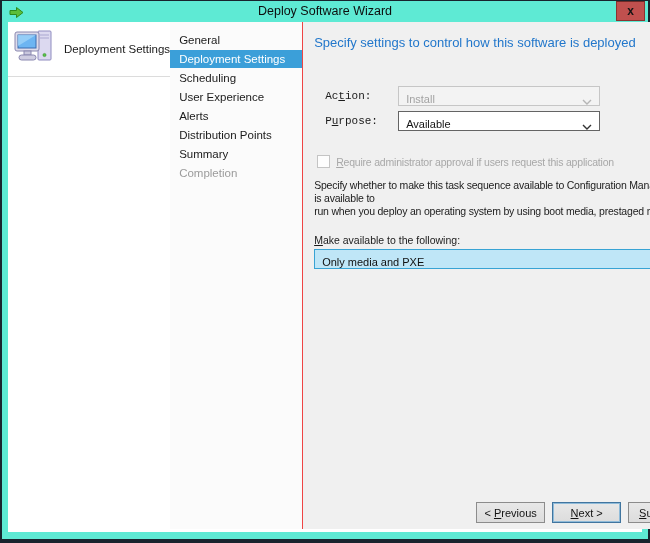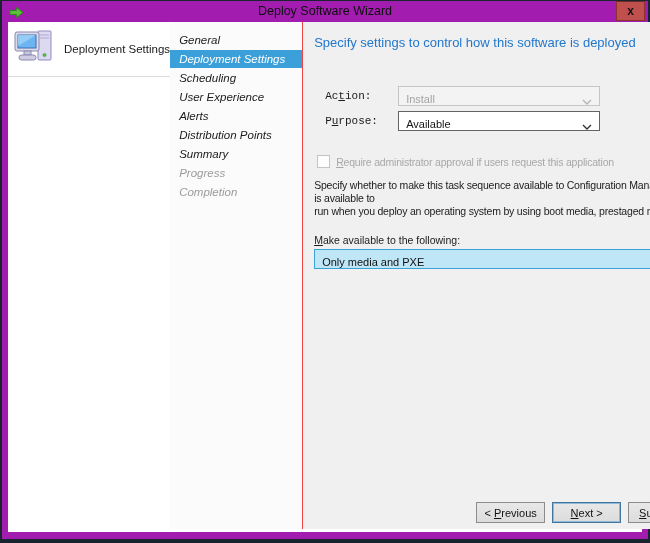--- a/index.html
+++ b/index.html
@@ -13,21 +13,21 @@
   .screen {
     position: relative;
     width: 650px; height: 543px;
     background: #18242e;
     overflow: hidden;
   }
   .frame {
     position: absolute;
     left: 2px; top: 1px;
     width: 646px; height: 538px;
-    background: #a21caf;
+    background: #5eead4;
   }
   
   .titlebar {
     position: absolute; top: 0; left: 0; right: 0; height: 21px;
   }
   .app-icon { position: absolute; left: 7px; top: 4px; }
   .title {
     position: absolute; left: 0; right: 0; top: 0; height: 21px;
     line-height: 21px; text-align: center;
     font-size: 12.5px; color: #0d0d0d;
@@ -63,21 +63,20 @@
   .sidebar {
     flex: none; width: 132px;
     background: #fbfbfb;
     padding-top: 9px;
   }
   .side-item {
     height: 18px; line-height: 18px;
     padding-left: 9px; margin-bottom: 1px;
     font-size: 11.5px; color: #1b1b1b;
     white-space: nowrap;
-    font-style: italic;
   }
   .side-item.lvl2 { }
   .side-item.selected { background: #3b9fd9; color: #ffffff; }
   .side-item.disabled { color: #9b9b9b; }
   
   .content {
     flex: 1; position: relative;
     background: #f0f0f0;
     border-left: 1px solid #ef4444;
     overflow: hidden;
@@ -183,21 +182,20 @@
       <div class="body">
 
         <div class="sidebar">
           <div class="side-item">General</div>
           <div class="side-item selected">Deployment Settings</div>
           <div class="side-item lvl2">Scheduling</div>
           <div class="side-item lvl2">User Experience</div>
           <div class="side-item lvl2">Alerts</div>
           <div class="side-item lvl2">Distribution Points</div>
           <div class="side-item">Summary</div>
-          <div class="side-item disabled">Progress</div>
           <div class="side-item disabled">Completion</div>
         </div>
 
         <div class="content">
           <div class="heading">Specify settings to control how this software is deployed</div>
 
           <div class="form">
             <div class="row">
               <span class="flabel"><span>Ac</span><span class="mn">t</span><span>ion:</span></span>
               <div class="combo disabled">

